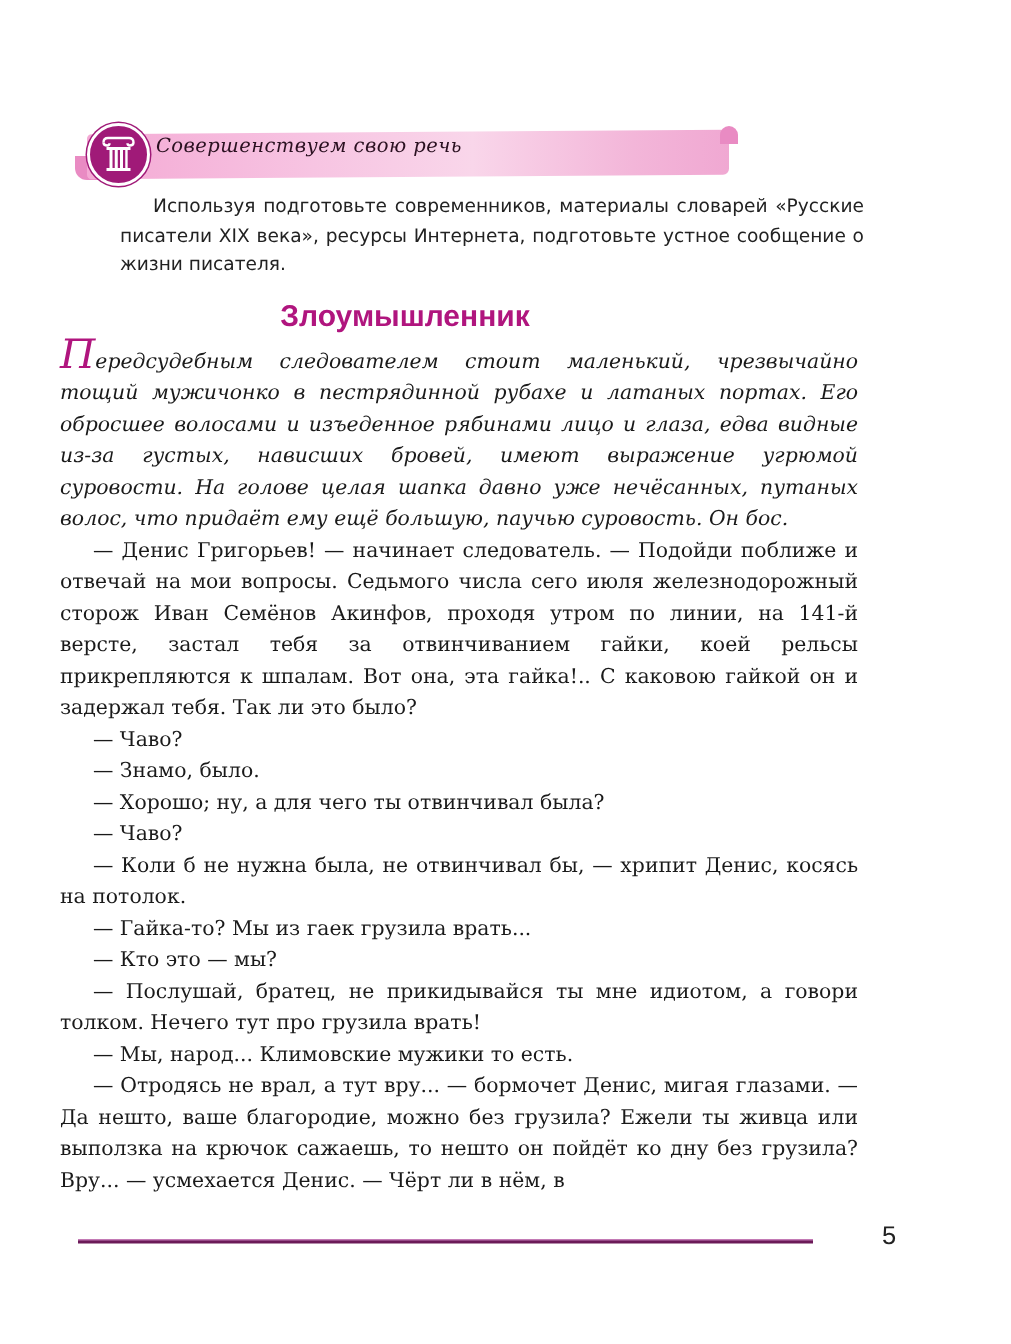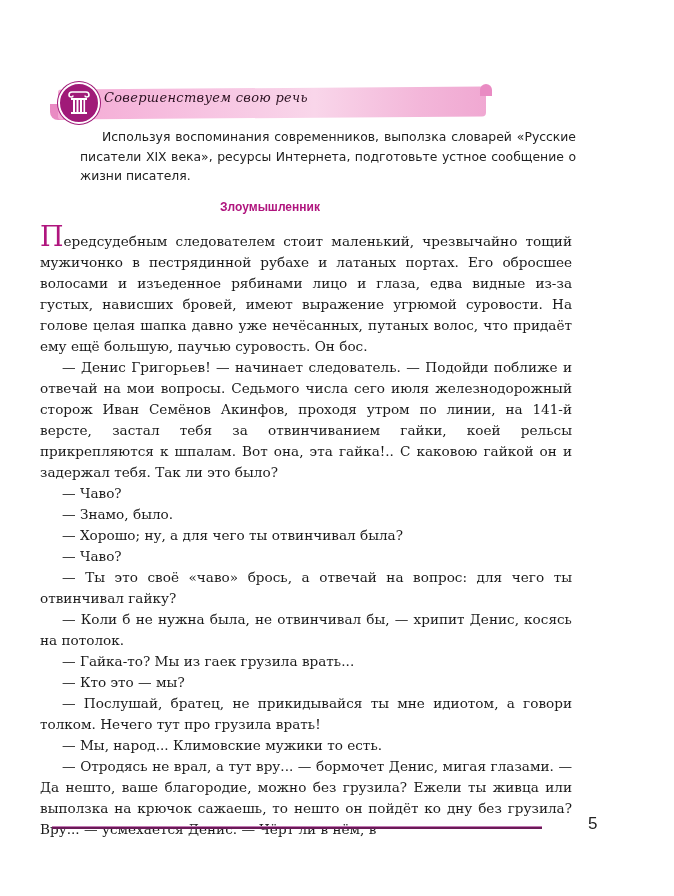--- a/index.html
+++ b/index.html
@@ -34,28 +34,28 @@
       position: absolute; left: 56px; top: 8px; font-family: "DejaVu Serif", serif;
       font-style: italic; font-size: 13px; color: #2a1020; letter-spacing: 0.3px;
     }
     .task {
       position: absolute; left: 80px; top: 127px; width: 496px;
       font-family: "DejaVu Sans", sans-serif; font-size: 12.4px; line-height: 19.5px;
       color: #222; text-align: justify; text-indent: 22px;
     }
     .story-title {
       position: absolute; left: 0; width: 540px; top: 200px; text-align: center;
-      font-family: "Liberation Sans", sans-serif; font-weight: bold; font-size: 12px; color: #b0157e;
+      font-family: "Liberation Sans", sans-serif; font-weight: bold; font-size: 20px; color: #b0157e;
     }
     .story {
       position: absolute; left: 40px; top: 228px; width: 532px;
       font-family: "DejaVu Serif", serif; font-size: 13.6px; line-height: 21px; color: #1a1a1a;
     }
     .story p { margin: 0; text-align: justify; text-indent: 22px; }
-    .story p.first { text-indent: 0; }
+    .story p.first { text-indent: 0; font-style: italic; }
     .dropcap {
       font-size: 27px; color: #b0157e; line-height: 18px; font-family: "DejaVu Serif", serif;
     }
     .footer-rule {
       position: absolute; left: 52px; top: 826px; width: 490px; height: 2px; background: #6b1a58;
       border-top: 1px solid #c37ab5;
     }
     .page-number {
       position: absolute; left: 588px; top: 814px; font-family: "Liberation Sans", sans-serif;
       font-size: 17px; color: #222;
@@ -76,32 +76,31 @@
       <rect x="6" y="10" width="2" height="12" fill="#fff"></rect>
       <rect x="9.5" y="10" width="2" height="12" fill="#fff"></rect>
       <rect x="13" y="10" width="2" height="12" fill="#fff"></rect>
       <rect x="16.5" y="10" width="1.6" height="12" fill="#fff"></rect>
       <rect x="4" y="22" width="16" height="2" fill="#fff"></rect>
     </svg>
   </div>
   <div class="banner-title">Совершенствуем свою речь</div>
 </div>
 
-<div class="task">Используя воспоминания современников, выползка словарей «Русские писатели XIX века», ресурсы Интернета, подготовьте устное сообщение о жизни писателя.</div>
+<div class="task">Используя подготовьте современников, материалы словарей «Русские писатели XIX века», ресурсы Интернета, подготовьте устное сообщение о жизни писателя.</div>
 
 <div class="story-title">Злоумышленник</div>
 
 <div class="story">
   <p class="first"><span class="dropcap">П</span><span>ередсудебным следователем стоит маленький, чрезвычайно тощий мужичонко в пестрядинной рубахе и латаных портах. Его обросшее волосами и изъеденное рябинами лицо и глаза, едва видные из-за густых, нависших бровей, имеют выражение угрюмой суровости. На голове целая шапка давно уже нечёсанных, путаных волос, что придаёт ему ещё большую, паучью суровость. Он бос.</span></p>
   <p>— Денис Григорьев! — начинает следователь. — Подойди поближе и отвечай на мои вопросы. Седьмого числа сего июля железнодорожный сторож Иван Семёнов Акинфов, проходя утром по линии, на 141-й версте, застал тебя за отвинчиванием гайки, коей рельсы прикрепляются к шпалам. Вот она, эта гайка!.. С каковою гайкой он и задержал тебя. Так ли это было?</p>
   <p>— Чаво?</p>
   <p>— Знамо, было.</p>
   <p>— Хорошо; ну, а для чего ты отвинчивал была?</p>
   <p>— Чаво?</p>
-  <p>— Ты это своё «чаво» брось, а отвечай на вопрос: для чего ты отвинчивал гайку?</p>
   <p>— Коли б не нужна была, не отвинчивал бы, — хрипит Денис, косясь на потолок.</p>
   <p>— Гайка-то? Мы из гаек грузила врать...</p>
   <p>— Кто это — мы?</p>
   <p>— Послушай, братец, не прикидывайся ты мне идиотом, а говори толком. Нечего тут про грузила врать!</p>
   <p>— Мы, народ... Климовские мужики то есть.</p>
   <p>— Отродясь не врал, а тут вру... — бормочет Денис, мигая глазами. — Да нешто, ваше благородие, можно без грузила? Ежели ты живца или выползка на крючок сажаешь, то нешто он пойдёт ко дну без грузила? Вру... — усмехается Денис. — Чёрт ли в нём, в</p>
 </div>
 
 <div class="footer-rule"></div>
 <div class="page-number">5</div>

